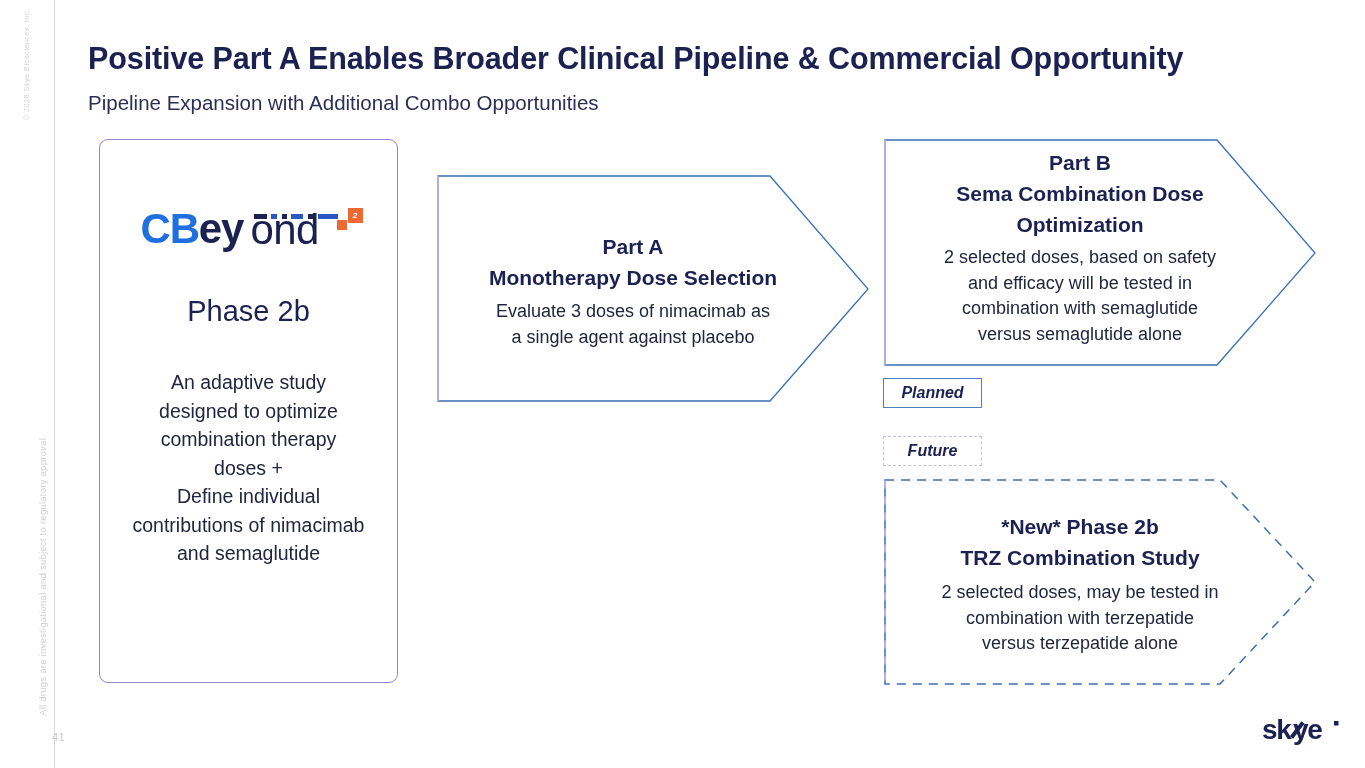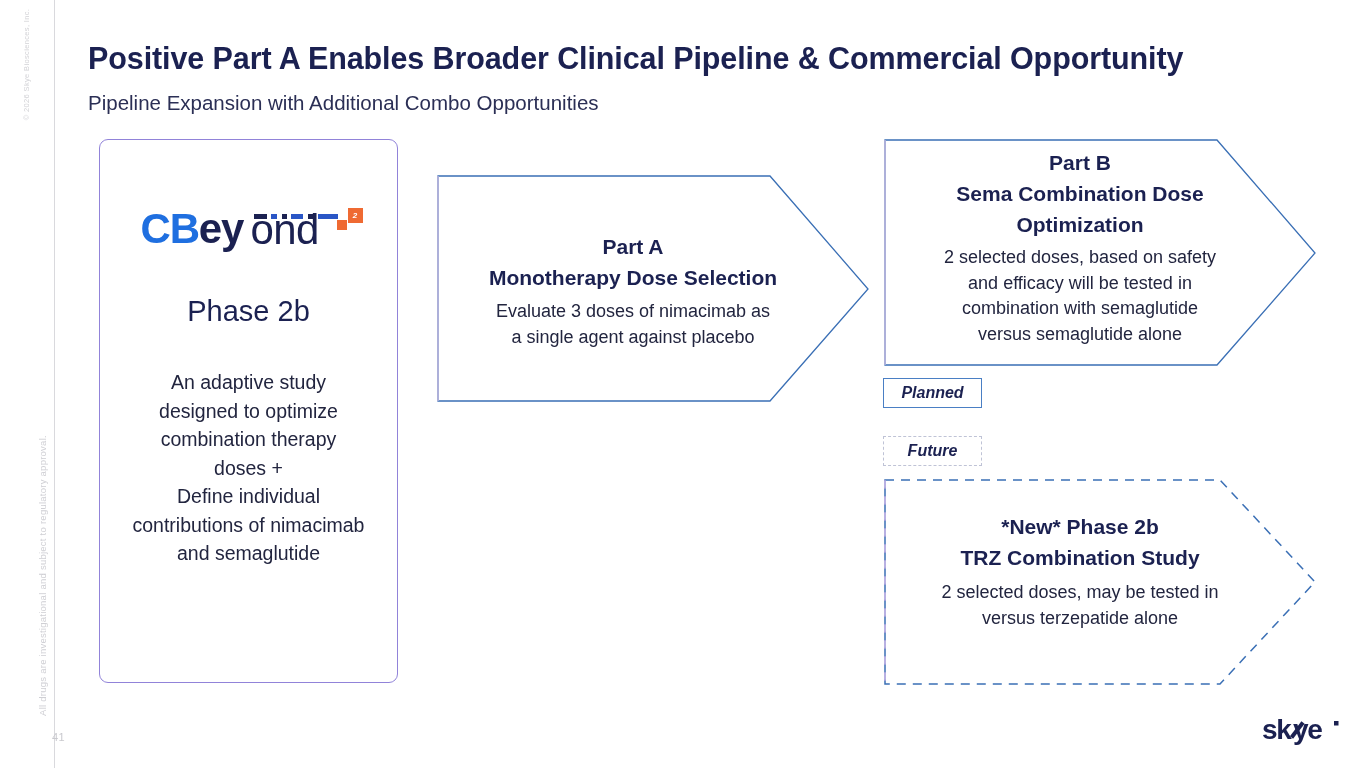--- a/index.html
+++ b/index.html
@@ -227,20 +227,21 @@
       <path d="M1,1 L336,1 L431,103 L336,205 L1,205 Z" fill="#ffffff" stroke="#3a6fb5" stroke-width="1.5" stroke-dasharray="9 7"></path>
       <path d="M1,1 L1,205" fill="none" stroke="#a79ddb" stroke-width="1.6" stroke-dasharray="9 7"></path>
     </svg>
     <div class="arrow-content">
       <div class="arrow-head">
         <div>*New* Phase 2b</div>
         <div>TRZ Combination Study</div>
       </div>
       <div class="arrow-sub">
         <div>2 selected doses, may be tested in</div>
+        <div>combination with terzepatide</div>
         <div>versus terzepatide alone</div>
       </div>
     </div>
   </div>
 
   <div class="skye">
     <svg width="80" height="34" viewBox="0 0 80 34">
       <text x="0" y="26" font-family="Liberation Sans, sans-serif" font-size="28" font-weight="bold" letter-spacing="-1.4" fill="#1b2151">sk</text>
       <text x="31" y="26" font-family="Liberation Sans, sans-serif" font-size="28" font-weight="bold" letter-spacing="-1.4" fill="#1b2151">ye</text>
       <path d="M29.5,24.5 L41,9.5" stroke="#1b2151" stroke-width="4" stroke-linecap="butt"></path>

